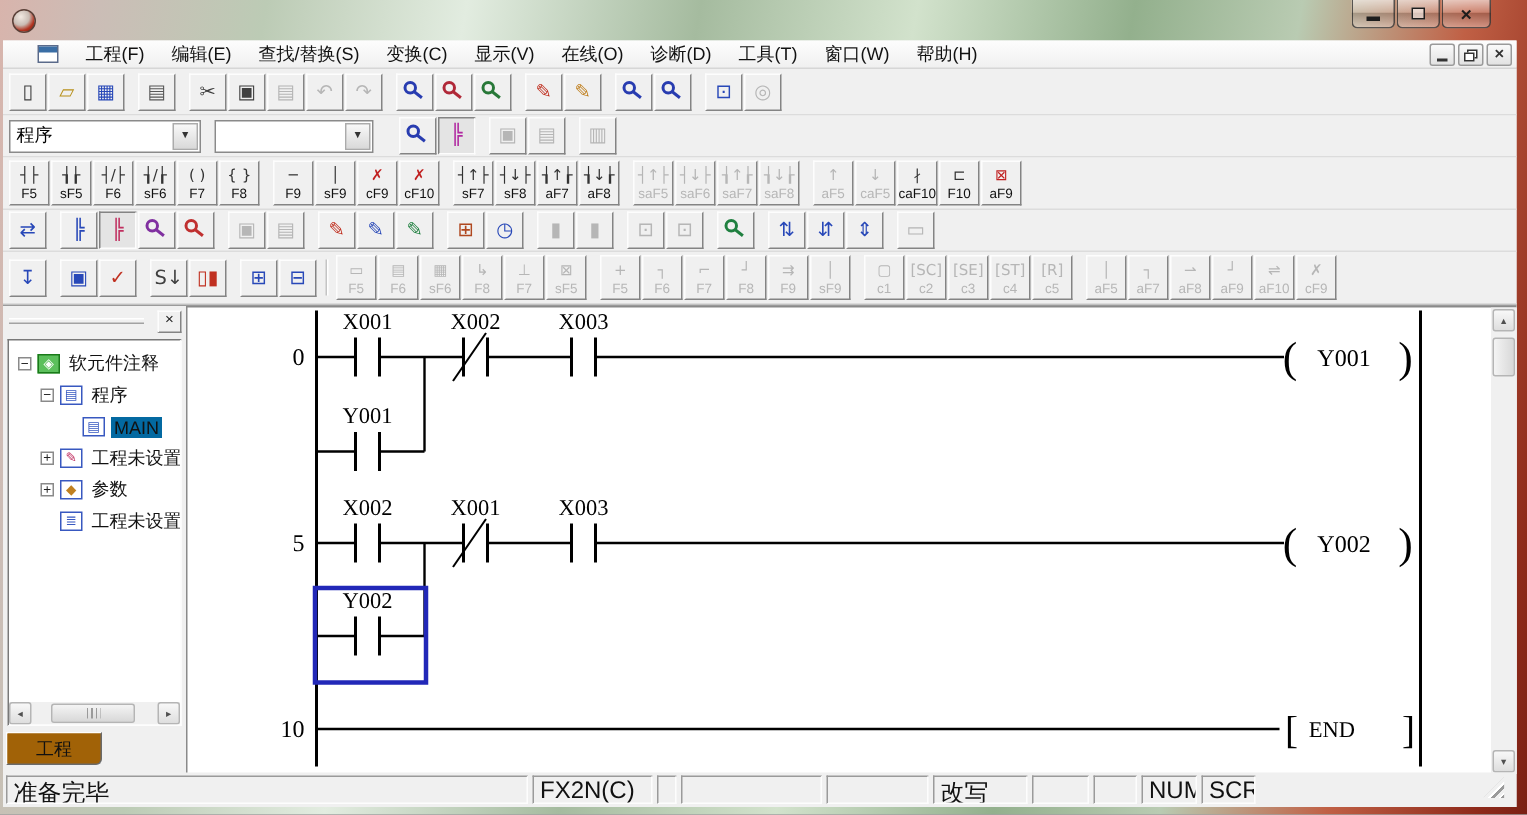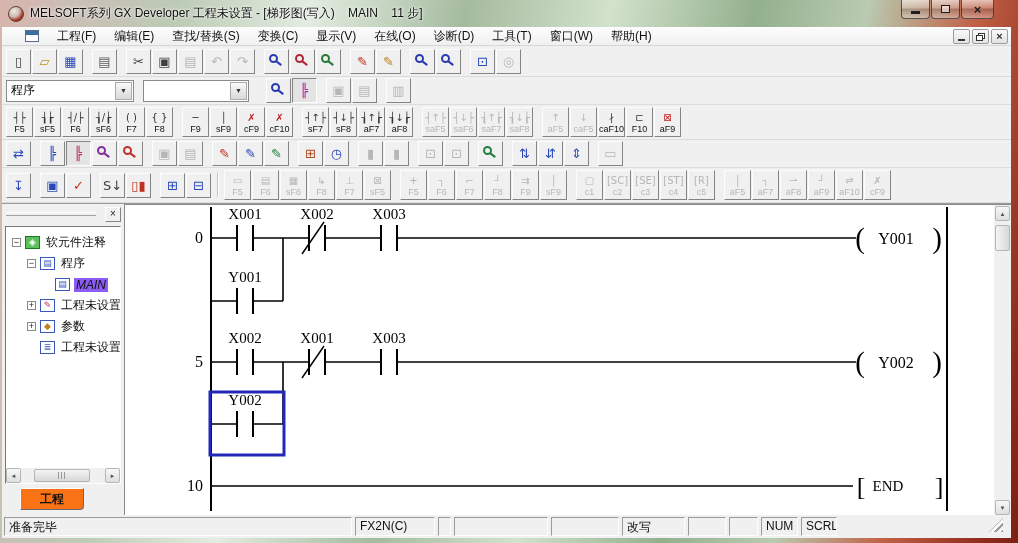--- a/index.html
+++ b/index.html
@@ -53,46 +53,45 @@
 .main{position:absolute;left:0;right:0;top:176px;height:312px;border-top:1px solid #9a9a9a;background:#f0f0f0;}
 .left-panel{position:absolute;left:0;top:0;width:122px;height:100%;}
 .grip{position:absolute;left:4px;top:8px;width:90px;height:4px;border-top:1px solid #fff;border-bottom:1px solid #a2a2a2;}
 .panel-close{position:absolute;right:3px;top:3px;width:16px;height:15px;background:#f0f0f0;border:1px solid;border-color:#fdfdfd #848484 #848484 #fdfdfd;font-size:10px;line-height:12px;text-align:center;color:#222;}
 .tree-box{position:absolute;left:3px;top:22px;width:116px;height:258px;background:#fff;border:1px solid;border-color:#787878 #fdfdfd #fdfdfd #787878;overflow:hidden;padding-top:5px;}
 .tree-row{height:21px;display:flex;align-items:center;font-size:12px;white-space:nowrap;color:#111;cursor:default;}
 .expander{width:9px;height:9px;flex:none;border:1px solid #8a8a8a;background:#fff;font-size:9px;line-height:6px;text-align:center;color:#222;margin-right:4px;}
 .tree-spacer{width:13px;flex:none;}
 .tree-icon{width:15px;height:13px;flex:none;margin-right:4px;display:flex;align-items:center;justify-content:center;font-size:9px;line-height:1;border:1px solid;}
 .tree-label{padding:0 2px;}
-.tree-label.selected{background:#8b5cf6;font-style:italic;}
+.tree-label.selected{background:#0369a1;}
 .tree-hscroll{position:absolute;left:0;right:0;bottom:0;height:15px;background:#f0f0f0;display:flex;align-items:center;}
 .sbtn{width:15px;height:15px;flex:none;background:linear-gradient(#f8f8f8,#dedede);border:1px solid #b5b5b5;border-radius:2px;display:flex;align-items:center;justify-content:center;font-size:7px;color:#505050;}
 .hthumb{width:56px;height:13px;margin-left:13px;background:linear-gradient(#f4f4f4,#d8d8d8);border:1px solid #b5b5b5;border-radius:2px;display:flex;align-items:center;justify-content:center;}
 .hthumb i{display:block;width:9px;height:7px;background:repeating-linear-gradient(90deg,#9a9a9a 0 1px,transparent 1px 3px);}
-.project-tab{position:absolute;left:18px;top:284px;width:64px;height:22px;background:#f97316;border:1px solid;border-color:#fdfdfd #6a6a6a #6a6a6a #fdfdfd;border-radius:0 0 4px 0;font-size:12px;display:flex;align-items:center;justify-content:center;color:#111;font-weight:bold;}
+.project-tab{position:absolute;left:2px;top:284px;width:64px;height:22px;background:#a16207;border:1px solid;border-color:#fdfdfd #6a6a6a #6a6a6a #fdfdfd;border-radius:0 0 4px 0;font-size:12px;display:flex;align-items:center;justify-content:center;color:#111;}
 .ladder-area{position:absolute;left:122px;top:0;width:887px;height:312px;background:#fff;border-top:1px solid #8a8a8a;border-left:1px solid #8a8a8a;}
 #ladder-svg{position:absolute;left:0;top:0;}
 .vscroll{position:absolute;right:0;top:0;width:17px;height:100%;background:#f0f0f0;}
 .vscroll .up{position:absolute;left:1px;top:1px;}
 .vscroll .down{position:absolute;left:1px;bottom:1px;}
 .vthumb{position:absolute;left:1px;top:20px;width:15px;height:26px;background:linear-gradient(90deg,#f4f4f4,#d8d8d8);border:1px solid #b5b5b5;border-radius:2px;}
-.statusbar{position:absolute;left:0;right:0;top:488px;height:23px;background:#f0f0f0;display:flex;align-items:center;padding:0 2px;gap:3px;font-size:12px;color:#111;}
+.statusbar{position:absolute;left:0;right:0;top:488px;height:23px;background:#f0f0f0;display:flex;align-items:center;padding:0 2px;gap:3px;font-size:16px;color:#111;}
 .sb-seg{height:19px;flex:none;border:1px solid;border-color:#9a9a9a #fdfdfd #fdfdfd #9a9a9a;padding:1px 4px 0;overflow:hidden;white-space:nowrap;}
 .resize-grip{position:absolute;right:8px;bottom:6px;width:14px;height:14px;
  background:repeating-linear-gradient(135deg,transparent 0 2px,#fff 2px 3px,#9a9a9a 3px 5px);
  clip-path:polygon(100% 0,100% 100%,0 100%);}
 </style>
 </head>
 <body>
 
 <div class="frame"></div>
 
 <div class="titlebar">
   <span class="app-icon"></span>
-  <span class="title-text">MELSOFT系列 GX Developer 工程未设置 - [梯形图(写入)    MAIN    11 步]</span>
   <div class="win-controls">
     <div class="win-btn">
         <span class="g-min"></span>
       </div>
     <div class="win-btn">
         <span class="g-max"></span>
       </div>
     <div class="win-btn wide">
         <span class="g-close">×</span>
       </div>

